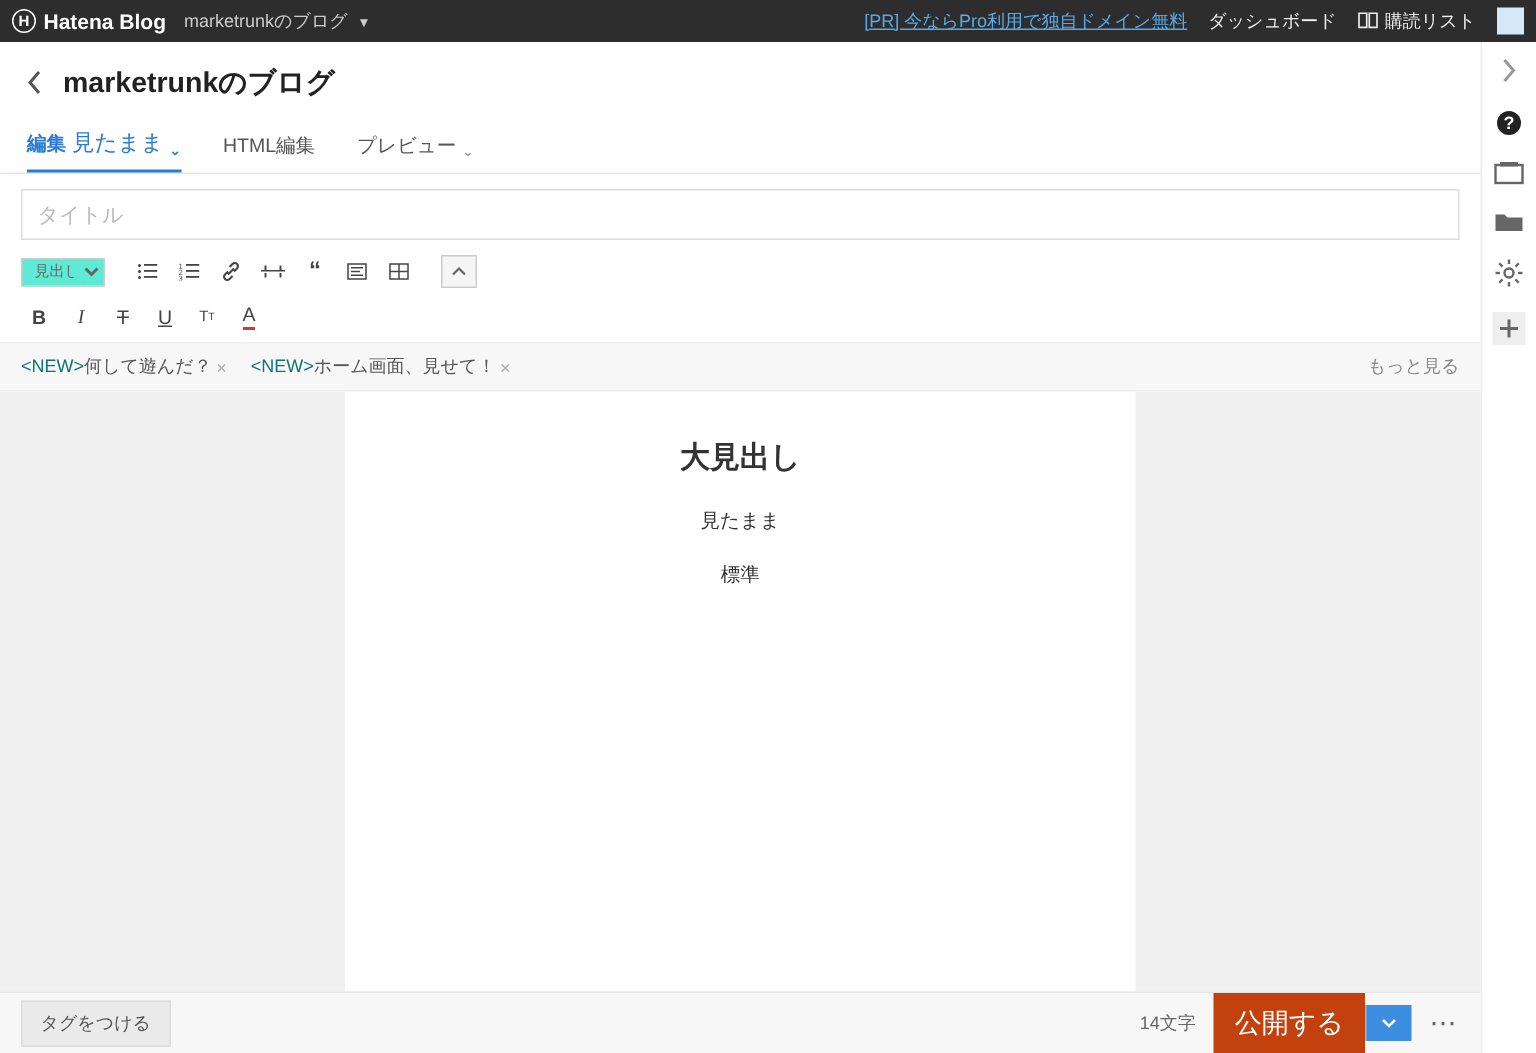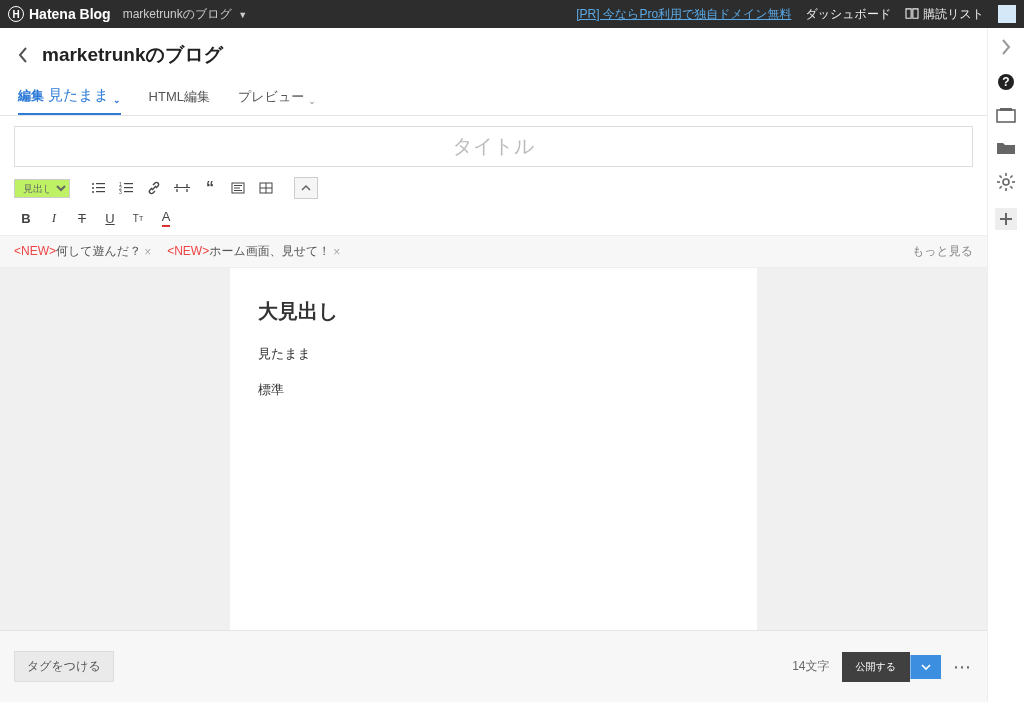--- a/index.html
+++ b/index.html
@@ -29,48 +29,48 @@
 
 .tabs { display: flex; align-items: center; border-bottom: 1px solid #e5e5e5; padding: 0 18px; gap: 28px; }
 .tab { padding: 10px 0 8px; font-size: 13px; color: #555; cursor: pointer; display: flex; align-items: flex-end; }
 .tab.active { color: #2d7bd8; border-bottom: 2px solid #2d7bd8; font-weight: bold; }
 .tab .sub { font-size: 15px; color: #888; margin-left: 4px; font-weight: normal; }
 .tab.active .sub { color: #2d7bd8; }
 .tab .caret { font-size: 9px; margin-left: 4px; color: #888; }
 .tab.active .caret { color: #2d7bd8; }
 
 .title-input-row { padding: 10px 14px 6px; }
-.title-input { width: 100%; border: 1px solid #ddd; padding: 8px 10px; font-size: 20px; color: #333; text-align: center; }
+.title-input { width: 100%; border: 1px solid #ddd; padding: 8px 10px; font-size: 14px; color: #333; }
 .title-input::placeholder { color: #bbb; }
 
 .toolbar { padding: 4px 14px 6px; display: flex; flex-wrap: wrap; align-items: center; gap: 4px; }
-.tb-select { border: 1px solid #ccc; font-size: 10px; padding: 2px 4px; width: 56px; color: #666; background: #bef264; }
+.tb-select { border: 1px solid #ccc; font-size: 10px; padding: 2px 4px; width: 56px; color: #666; background: #5eead4; }
 .tb-btn { width: 24px; height: 22px; display: inline-flex; align-items: center; justify-content: center; cursor: pointer; color: #444; font-size: 13px; }
 .tb-btn.boxed { border: 1px solid #ccc; background: #f5f5f5; }
 .tb-sep { width: 8px; }
 .tb-break { flex-basis: 100%; height: 0; }
 
 .suggestion-bar { background: #f7f7f7; border-top: 1px solid #eee; border-bottom: 1px solid #eee; padding: 7px 14px; display: flex; align-items: center; font-size: 12px; }
-.sugg-tag { color: #ef4444; }
+.sugg-tag { color: #0f766e; }
 .sugg-text { color: #555; }
 .sugg-close { color: #aaa; margin-left: 3px; margin-right: 16px; cursor: pointer; }
 .sugg-more { margin-left: auto; color: #888; }
 
 .editor-area { flex: 1; background: #f0f0f0; display: flex; justify-content: center; overflow: auto; }
-.editor-page { background: #fff; width: 527px; margin: 0; padding: 30px 28px; }
+.editor-page { background: #fff; width: 527px; margin: 0; padding: 30px 28px; text-align: center; }
 .editor-page h2 { font-size: 20px; font-weight: bold; margin-bottom: 20px; }
 .editor-page h3 { font-size: 16px; font-weight: bold; margin-bottom: 18px; }
 .editor-page h4 { font-size: 13px; font-weight: normal; margin-bottom: 18px; }
 .editor-page p { font-size: 13px; }
 
-.bottom-bar { background: #f7f7f7; border-top: 1px solid #e5e5e5; padding: 20px 14px; display: flex; align-items: center; }
+.bottom-bar { background: #f7f7f7; border-top: 1px solid #e5e5e5; padding: 0 14px; display: flex; align-items: center; }
 .tag-btn { background: #eaeaea; border: 1px solid #ddd; padding: 6px 12px; font-size: 12px; color: #555; cursor: pointer; }
 .bottom-bar .spacer2 { flex: 1; }
 .char-count { font-size: 12px; color: #666; margin-right: 12px; }
-.publish-btn { background: #404040; color: #fff; border: none; padding: 8px 14px; font-size: 10px; cursor: pointer; display: flex; align-items: center; }
+.publish-btn { background: #c2410c; color: #fff; border: none; padding: 8px 14px; font-size: 18px; cursor: pointer; display: flex; align-items: center; }
 .publish-caret { background: #3b8ee0; color: #fff; border: none; border-left: 1px solid rgba(255,255,255,.4); padding: 8px 10px; cursor: pointer; }
 .more-btn { color: #666; font-size: 18px; margin-left: 12px; cursor: pointer; letter-spacing: 2px; }
 
 svg { display: block; }
 </style>
 </head>
 <body>
 
 <div class="top-bar">
   <div class="logo">

